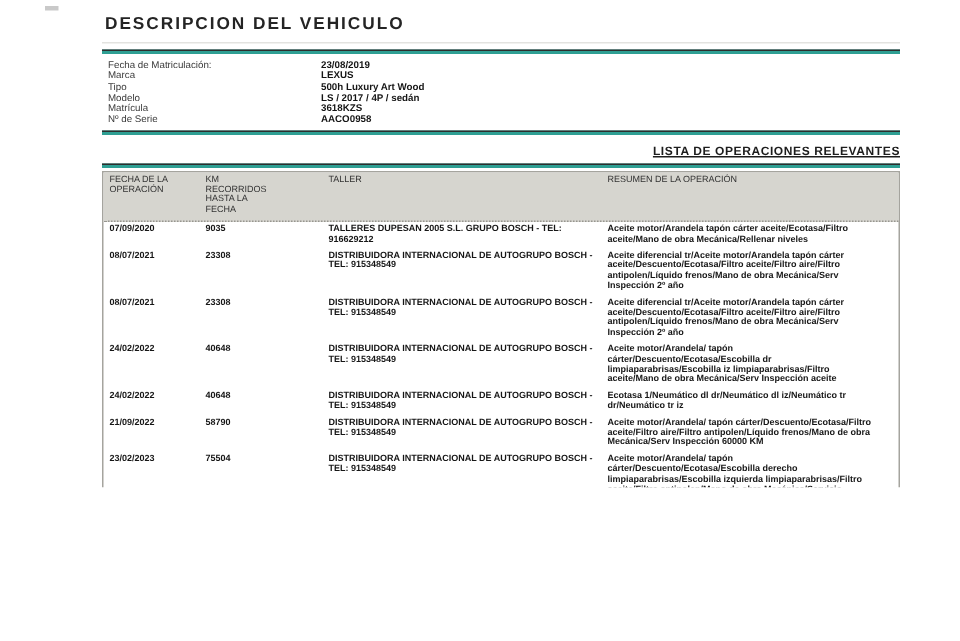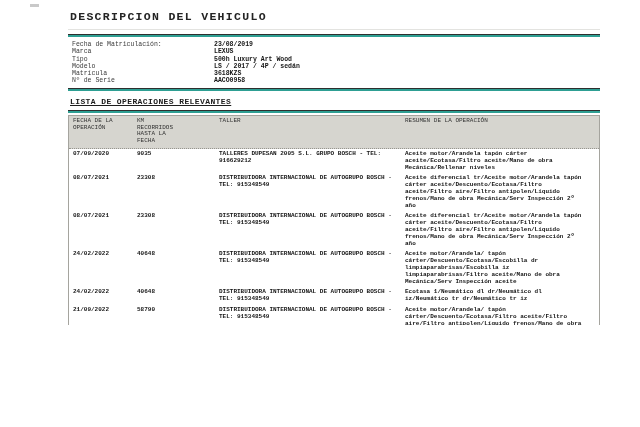--- a/index.html
+++ b/index.html
@@ -1,33 +1,33 @@
 <!DOCTYPE html>
 <html><head>
 <meta charset="utf-8">
 <style>
   html,body{margin:0;padding:0;background:#ffffff;}
   .page{
     position:relative;width:640px;height:325px;background:#ffffff;overflow:hidden;
-    font-family:Liberation Mono, monospace;color:#1c1c1c;
+    font-family:Liberation Sans, sans-serif;color:#1c1c1c;
   }
   .crop-mark{position:absolute;left:30px;top:4px;width:9px;height:3px;background:#c9c9c9;}
   .content{position:absolute;left:68px;top:8px;width:532px;}
   .doc-title{
     font-size:11.5px;font-weight:bold;letter-spacing:1.3px;color:#242424;
     padding:2px 0 6px 2px;border-bottom:1px solid #e3e3e0;margin-bottom:4px;
   }
   .rule-teal{height:2px;background:#2e9f93;border-top:1px solid #2e2e2e;margin:2px 0;}
   .info-block{margin:4px 0 3px 4px;}
   .info-row{display:flex;font-size:6.5px;line-height:7.3px;}
   .info-label{width:142px;color:#3a3a3a;}
   .info-value{font-weight:bold;color:#151515;}
   .ops-heading{
     font-size:8px;font-weight:bold;letter-spacing:.4px;color:#1d1d1d;
-    text-decoration:underline;margin:6px 0 4px 2px;
+    text-decoration:underline;margin:6px 0 4px 2px;text-align:right;
   }
   .ops-table{border:1px solid #a5a49e;margin-top:2px;background:#fff;}
   .t-head{
     display:grid;grid-template-columns:64px 82px 186px 1fr;
     background:#d6d5cf;border-bottom:1px dotted #96958f;
     padding:2px 4px 3px;font-size:6px;line-height:6.8px;color:#333;
   }
   .t-head .hc{padding-right:6px;}
   .hc-fecha span{display:block;max-width:46px;}
   .hc-km span{display:block;max-width:40px;}

